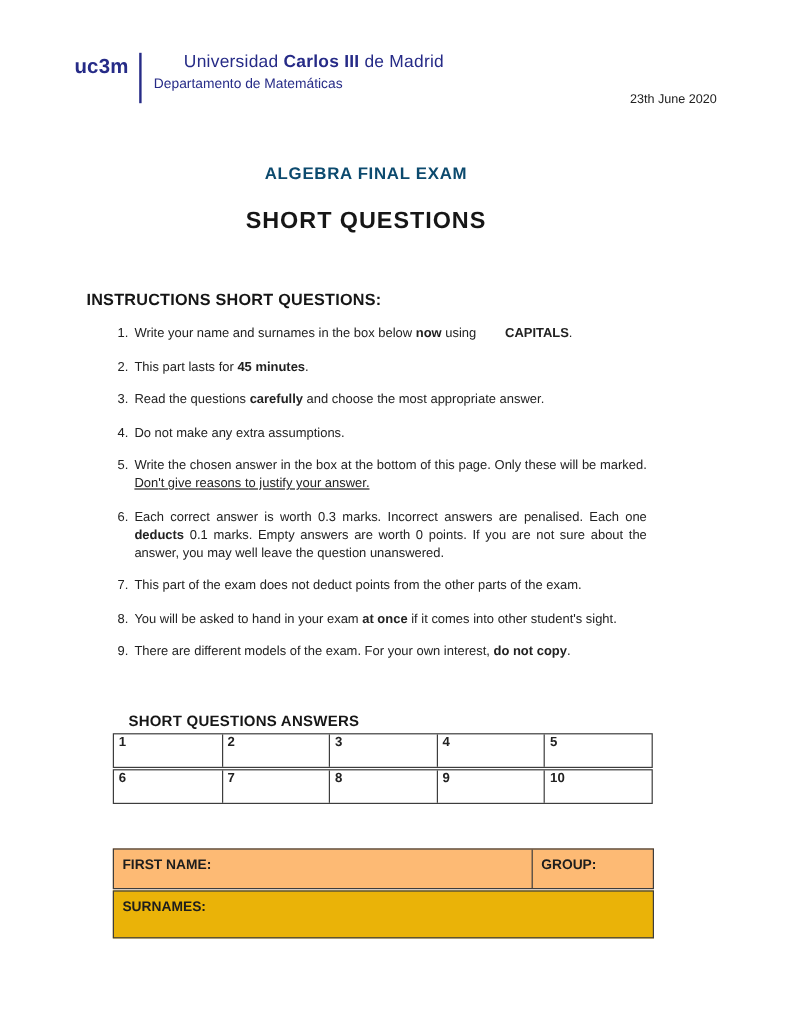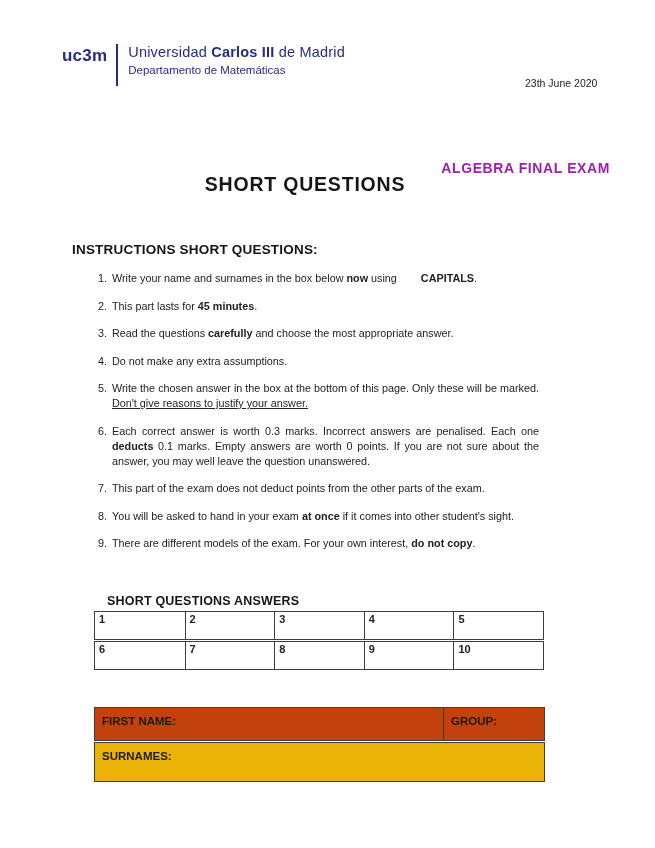--- a/index.html
+++ b/index.html
@@ -8,45 +8,45 @@
     width:655px;height:848px;
     background:#ffffff;
     font-family:"Liberation Sans",sans-serif;
     color:#1e1e1e;
     overflow:hidden;
   }
   
   .header{position:absolute;left:62px;top:44px;display:flex;align-items:flex-start;}
   .logo-uc3m{font-size:17px;font-weight:bold;letter-spacing:0.2px;padding-top:2px;}
   .logo-bar{width:2px;height:42px;margin:0 10px 0 9px;}
-  .uni-line{font-size:14.5px;letter-spacing:0.2px;}
+  .uni-line{font-size:14.5px;letter-spacing:0.2px;margin-left:25px;}
   .uni-line b{letter-spacing:0.2px;}
   .dept-line{font-size:11.5px;margin-top:4px;}
   .date{position:absolute;top:77px;left:486px;width:80px;font-size:10.5px;color:#222;white-space:nowrap;margin-left:39px;}
-  .title-exam{position:absolute;left:0;top:136px;width:610px;text-align:right;
-    font-size:14px;font-weight:bold;letter-spacing:0.6px;color:#a21caf;margin-top:24px;}
+  .title-exam{position:absolute;left:0;top:136px;width:610px;text-align:center;
+    font-size:14px;font-weight:bold;letter-spacing:0.6px;color:#0c4a6e;}
   .title-part{position:absolute;left:0;top:173px;width:610px;text-align:center;
     font-size:19.5px;font-weight:bold;letter-spacing:0.8px;color:#161616;}
   
   .instr-heading{position:absolute;left:72px;top:242px;font-size:13.5px;font-weight:bold;letter-spacing:0.2px;color:#161616;}
   .instr-list{position:absolute;left:93px;top:271px;width:446px;}
   .li{display:flex;margin-bottom:12.5px;font-size:10.8px;line-height:15px;color:#222;}
   .num{flex:none;width:14px;text-align:right;margin-right:5px;}
   .txt{flex:1;text-align:justify;}
   .u{text-decoration:underline;}
   
   .ans-heading{position:absolute;left:107px;top:594px;font-size:12.5px;font-weight:bold;letter-spacing:0.2px;color:#161616;}
   .ans-table{position:absolute;left:94px;top:611px;width:450px;}
   .ans-row{display:grid;grid-template-columns:repeat(5,1fr);border:1.5px solid #3d3d3d;height:27px;background:#fff;}
   .ans-row + .ans-row{margin-top:1px;}
   .ans-cell{border-left:1.5px solid #3d3d3d;padding:1px 0 0 4px;font-size:11px;font-weight:bold;color:#222;}
   .ans-cell:first-child{border-left:none;}
   
   .name-table{position:absolute;left:94px;top:707px;width:451px;}
-  .name-row1{display:grid;grid-template-columns:348px 1fr;border:1.5px solid #3d3d3d;height:32px;background:#c2410c;}
+  .name-row1{display:grid;grid-template-columns:348px 1fr;border:1.5px solid #3d3d3d;height:32px;background:#fdba74;}
   .name-row2{margin-top:1px;border:1.5px solid #3d3d3d;height:38px;background:#eab308;}
   .name-cell{padding:7px 0 0 7px;font-size:11.5px;font-weight:bold;color:#1d1d1d;}
   .group-cell{border-left:1.5px solid #3d3d3d;}
 </style>
 </head>
 <body>
 
 <div class="page">
 
   <div class="header">

